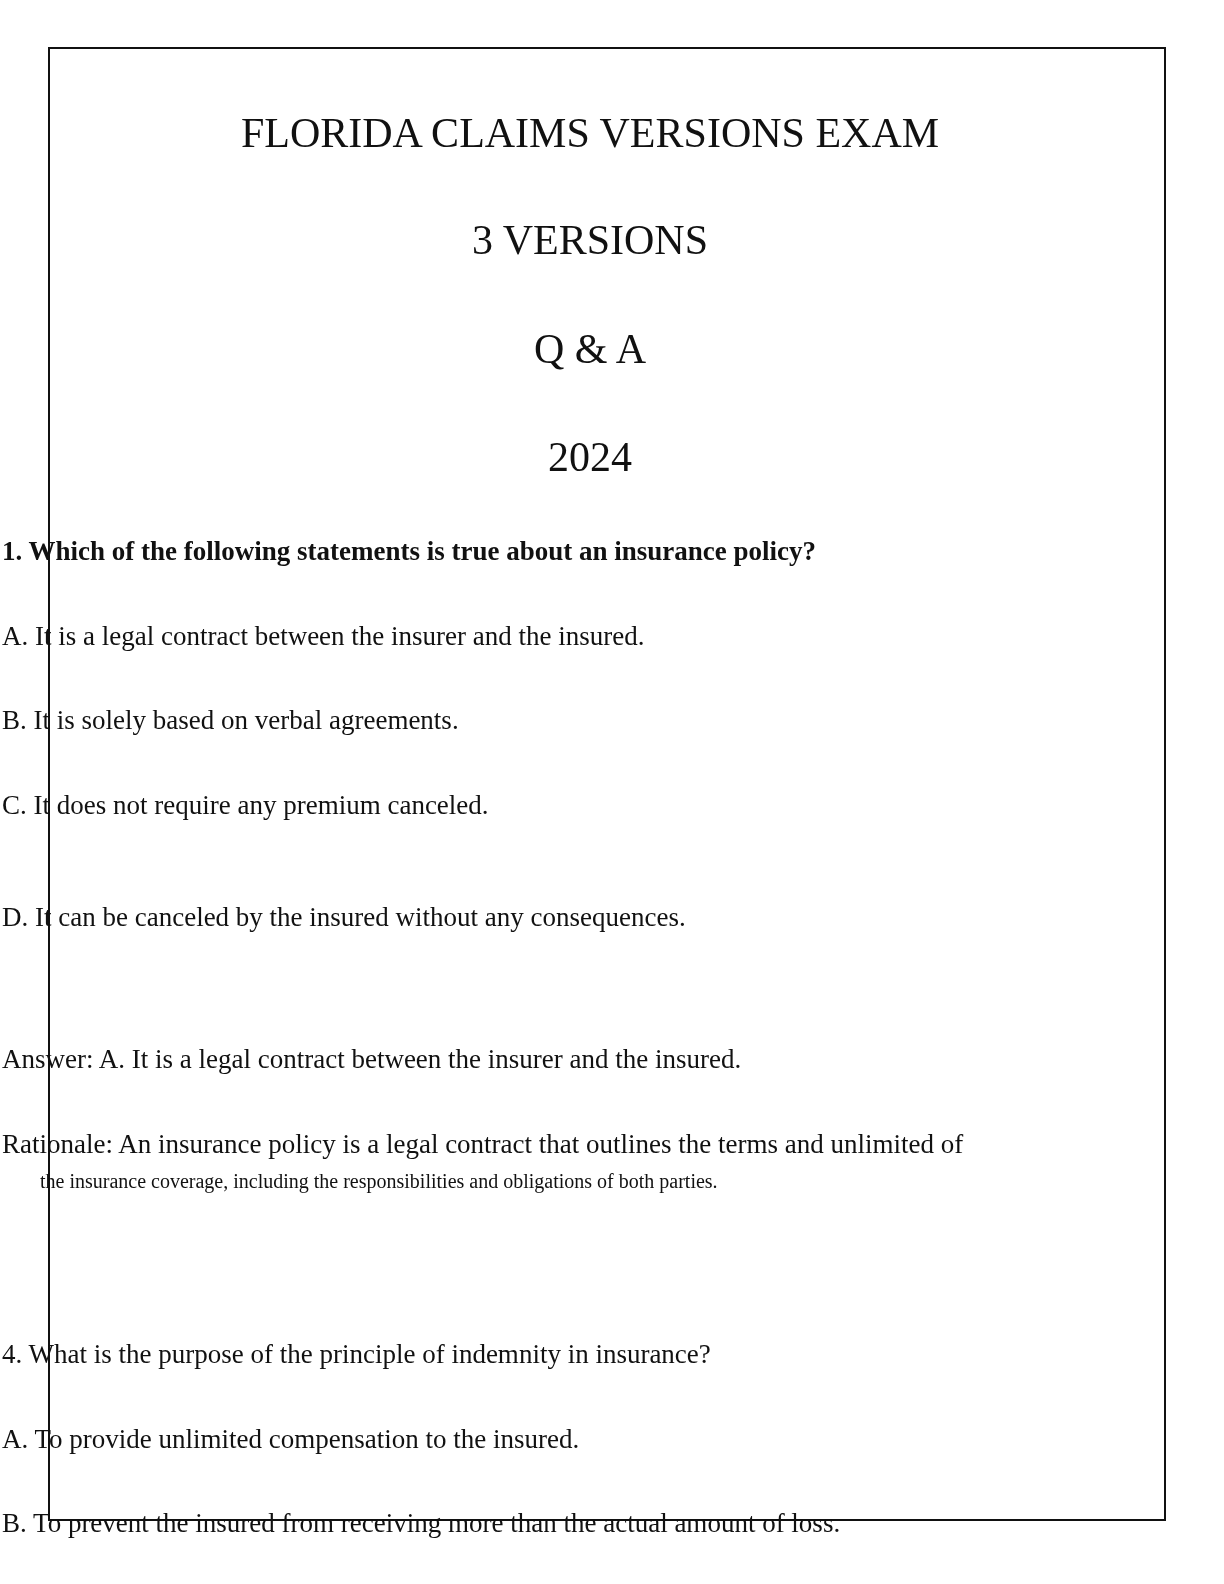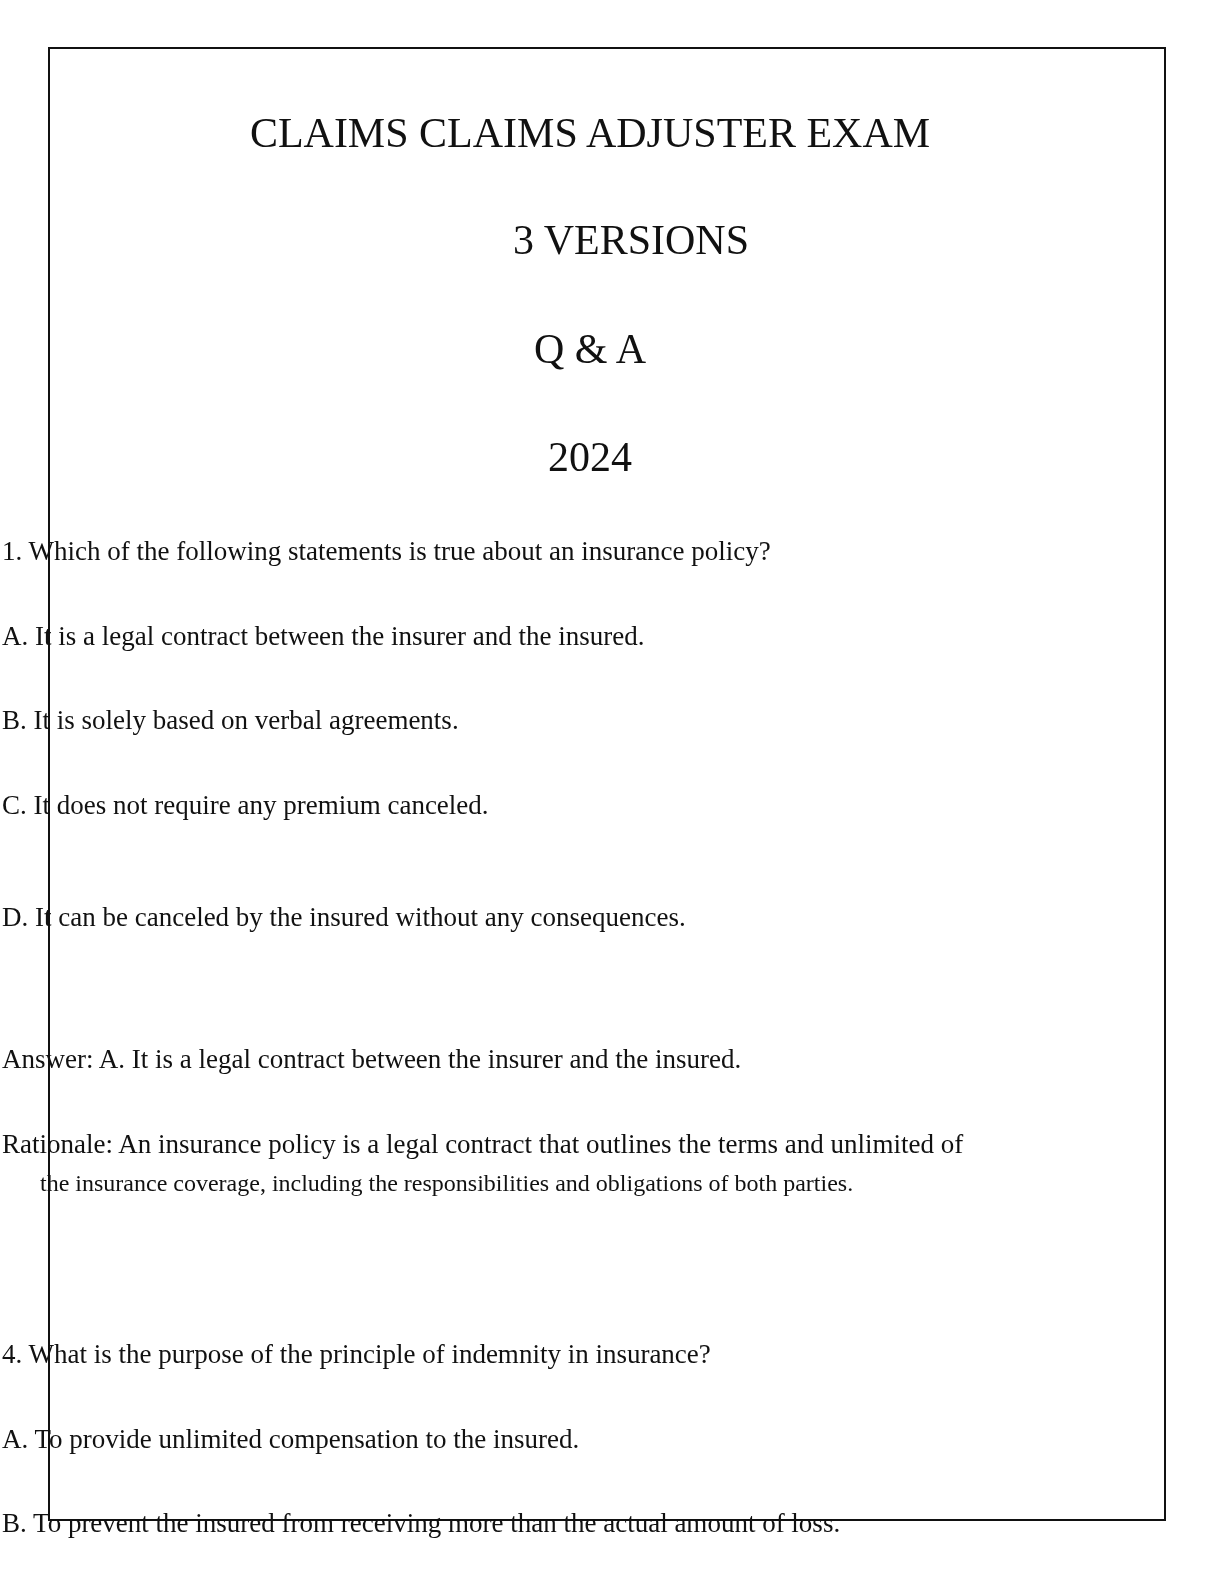--- a/index.html
+++ b/index.html
@@ -2,33 +2,33 @@
 <html><head>
 <meta charset="utf-8">
 <style>
   html, body { margin: 0; padding: 0; background: #ffffff; }
   body { width: 1224px; height: 1584px; position: relative; overflow: hidden;
     font-family: "Liberation Serif", "DejaVu Serif", serif; color: #111; }
   .frame { position: absolute; left: 48px; top: 47px; width: 1114px; height: 1470px;
     border: 2px solid #111; box-sizing: content-box; pointer-events: none; }
   .title { position: absolute; left: 0; width: 1180px; text-align: center; font-size: 42px; line-height: 1; }
   .line { position: absolute; left: 2px; font-size: 27px; line-height: 1; white-space: nowrap; }
-  .cont { position: absolute; left: 40px; font-size: 24px; line-height: 1; white-space: nowrap; }
+  .cont { position: absolute; left: 40px; font-size: 20px; line-height: 1; white-space: nowrap; }
 </style>
 </head>
 <body>
 
 <div class="frame"></div>
 
-<div class="title" style="top:112px;">CLAIMS CLAIMS ADJUSTER EXAM</div>
-<div class="title" style="top:219px;padding-left:41px;">3 VERSIONS</div>
+<div class="title" style="top:112px;">FLORIDA CLAIMS VERSIONS EXAM</div>
+<div class="title" style="top:219px;">3 VERSIONS</div>
 <div class="title" style="top:328px;">Q &amp; A</div>
 <div class="title" style="top:436px;">2024</div>
 
-<div class="line" style="top:538px;">1. Which of the following statements is true about an insurance policy?</div>
+<div class="line" style="top:538px;font-weight:bold;">1. Which of the following statements is true about an insurance policy?</div>
 <div class="line" style="top:623px;font-family:Liberation Serif, serif;">A. It is a legal contract between the insurer and the insured.</div>
 <div class="line" style="top:707px;">B. It is solely based on verbal agreements.</div>
 <div class="line" style="top:792px;">C. It does not require any premium canceled.</div>
 <div class="line" style="top:877px;margin-top:27px;">D. It can be canceled by the insured without any consequences.</div>
 
 <div class="line" style="top:1046px;">Answer: A. It is a legal contract between the insurer and the insured.</div>
 <div class="line" style="top:1131px;">Rationale: An insurance policy is a legal contract that outlines the terms and unlimited of</div>
 <div class="cont" style="top:1171px;">the insurance coverage, including the responsibilities and obligations of both parties.</div>
 
 <div class="line" style="top:1341px;">4. What is the purpose of the principle of indemnity in insurance?</div>

